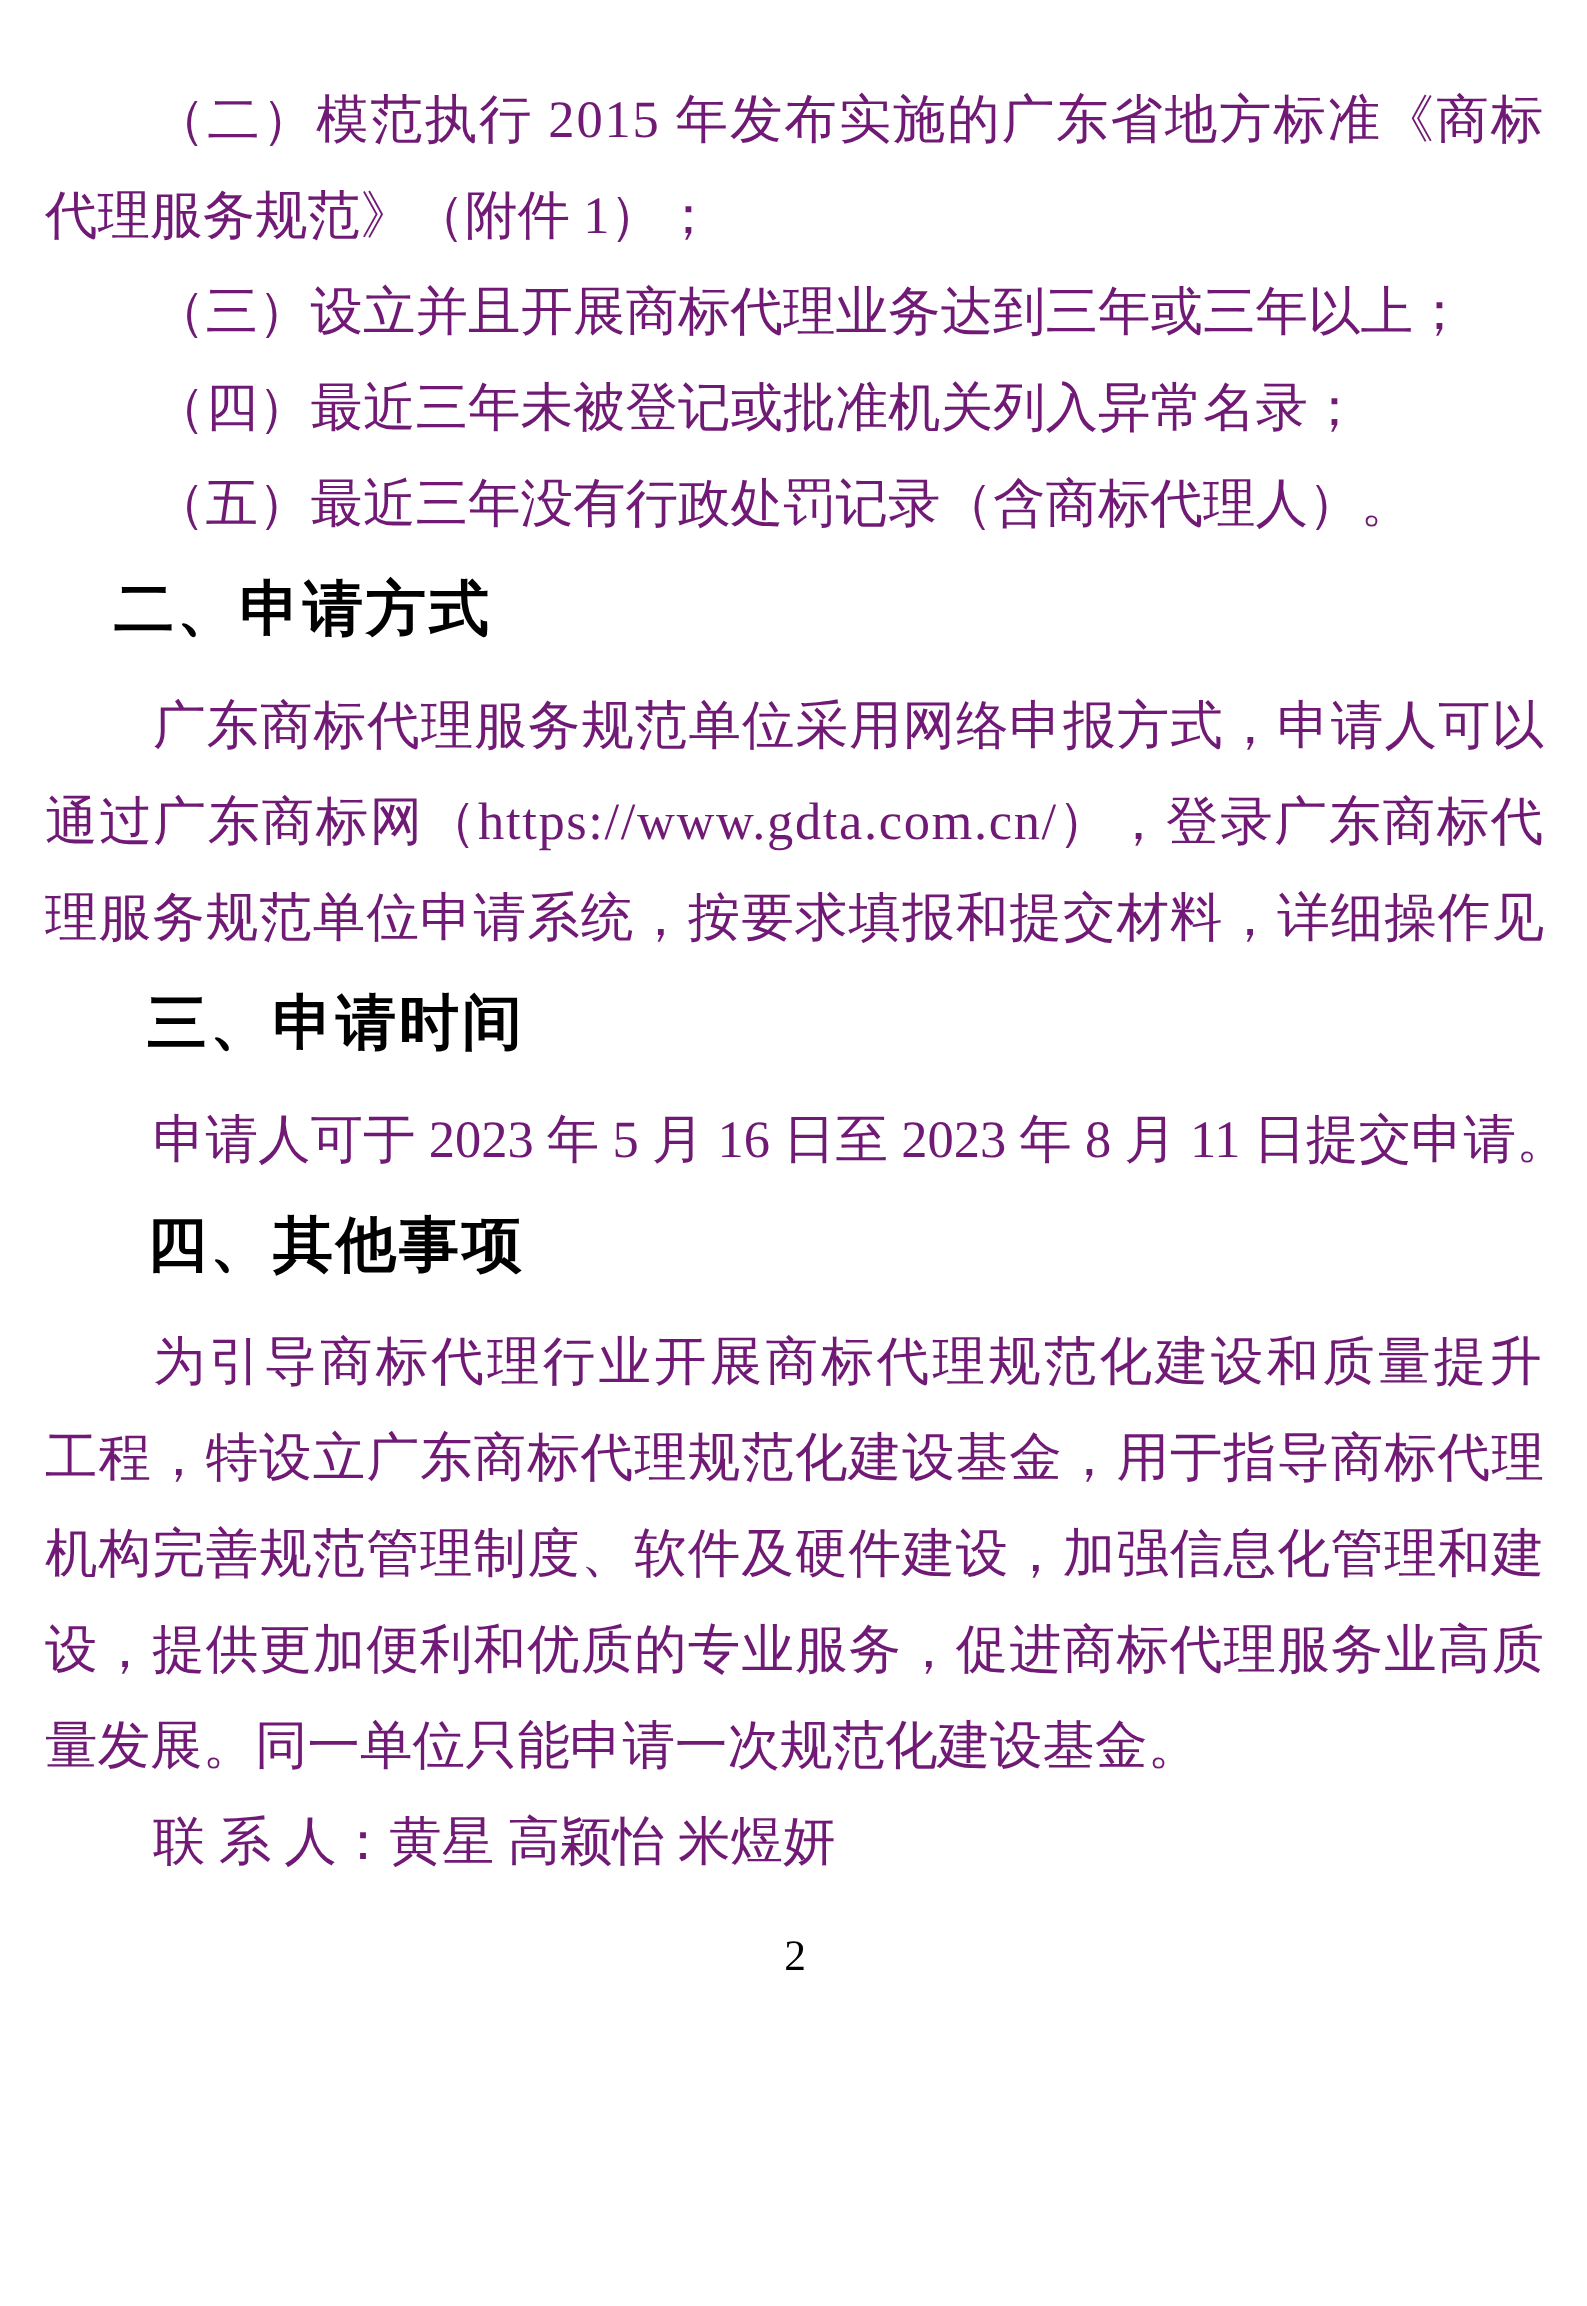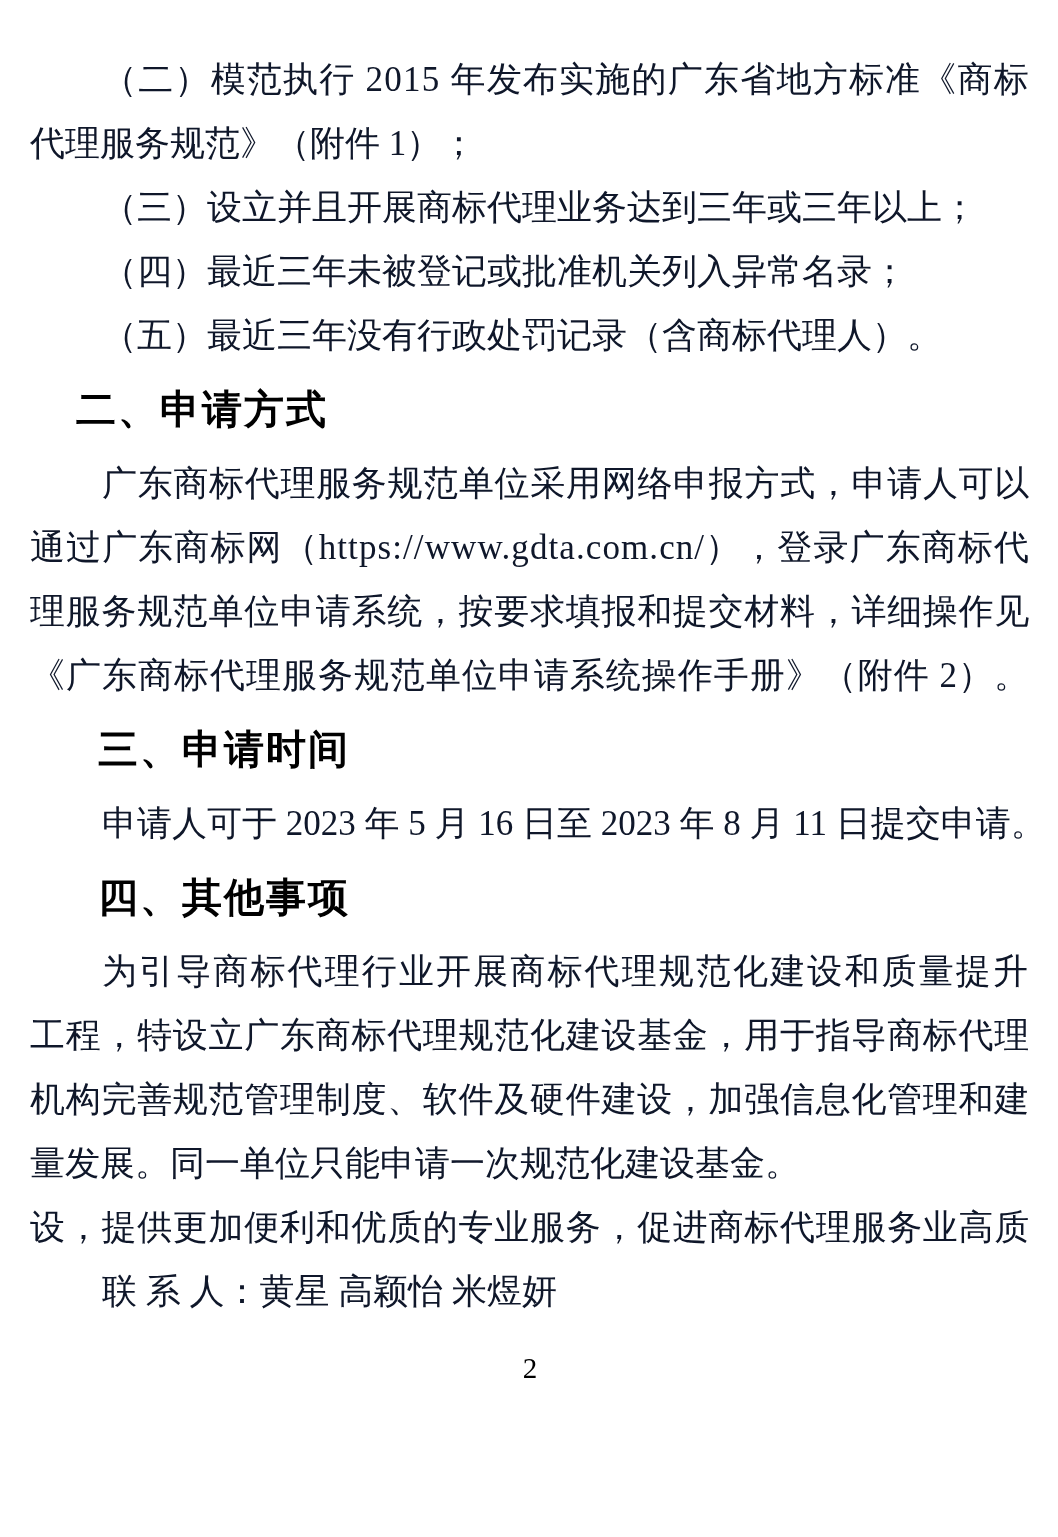--- a/index.html
+++ b/index.html
@@ -13,25 +13,25 @@
     font-family: "Liberation Serif", "DejaVu Serif", serif;
   }
   .content {
     padding: 48px 28px 0 30px; 
   }
   .line {
     height: 64px;
     line-height: 64px;
     font-size: 35px;
     white-space: nowrap;
-    color: #0f172a;
+    color: #701a75;
   }
   .indent { padding-left: 72px; }           
   .heading {
-    font-family: Liberation Serif, serif;
+    font-family: Liberation Mono, monospace;
     font-weight: 700;
     font-size: 40px;
     height: 64px;
     line-height: 64px;
     margin: 10px 0;
     padding-left: 68px;
     letter-spacing: 2px;
     white-space: nowrap;
   }
   .heading-first { padding-left: 46px; }    
@@ -54,32 +54,31 @@
     <div class="line"><span>代理服务规范》（附件 1）；</span></div>
     <div class="line indent"><span>（三）设立并且开展商标代理业务达到三年或三年以上；</span></div>
     <div class="line indent"><span>（四）最近三年未被登记或批准机关列入异常名录；</span></div>
     <div class="line indent"><span>（五）最近三年没有行政处罚记录（含商标代理人）。</span></div>
 
     <div class="heading heading-first"><span>二、申请方式</span></div>
 
     <div class="line indent stretch"><span style="letter-spacing: 0.692308px;">广东商标代理服务规范单位采用网络申报方式，申请人可以</span></div>
     <div class="line stretch"><span style="letter-spacing: 1.08956px;">通过广东商标网（https://www.gdta.com.cn/），登录广东商标代</span></div>
     <div class="line stretch"><span style="letter-spacing: 0.714286px;">理服务规范单位申请系统，按要求填报和提交材料，详细操作见</span></div>
-    <div class="line stretch"><span style="letter-spacing: 0.991379px;">《广东商标代理服务规范单位申请系统操作手册》（附件 2）。</span></div>
 
     <div class="heading"><span>三、申请时间</span></div>
 
     <div class="line indent stretch"><span>申请人可于 2023 年 5 月 16 日至 2023 年 8 月 11 日提交申请。</span></div>
 
     <div class="heading"><span>四、其他事项</span></div>
 
     <div class="line indent stretch"><span style="letter-spacing: 2.12px; text-align: center;">为引导商标代理行业开展商标代理规范化建设和质量提升</span></div>
     <div class="line stretch"><span style="letter-spacing: 0.714286px; text-align: center;">工程，特设立广东商标代理规范化建设基金，用于指导商标代理</span></div>
     <div class="line stretch"><span style="letter-spacing: 0.714286px;">机构完善规范管理制度、软件及硬件建设，加强信息化管理和建</span></div>
+    <div class="line stretch"><span style="letter-spacing: 0.714286px;">设，提供更加便利和优质的专业服务，促进商标代理服务业高质</span></div>
     <div class="line"><span>量发展。同一单位只能申请一次规范化建设基金。</span></div>
-    <div class="line stretch"><span style="letter-spacing: 0.714286px;">设，提供更加便利和优质的专业服务，促进商标代理服务业高质</span></div>
 
 
     <div class="line indent"><span>联 系 人：黄星 高颖怡 米煜妍</span></div>
 
     <div class="page-number"><span>2</span></div>
   </div>
 </div>
 
 </body></html>

